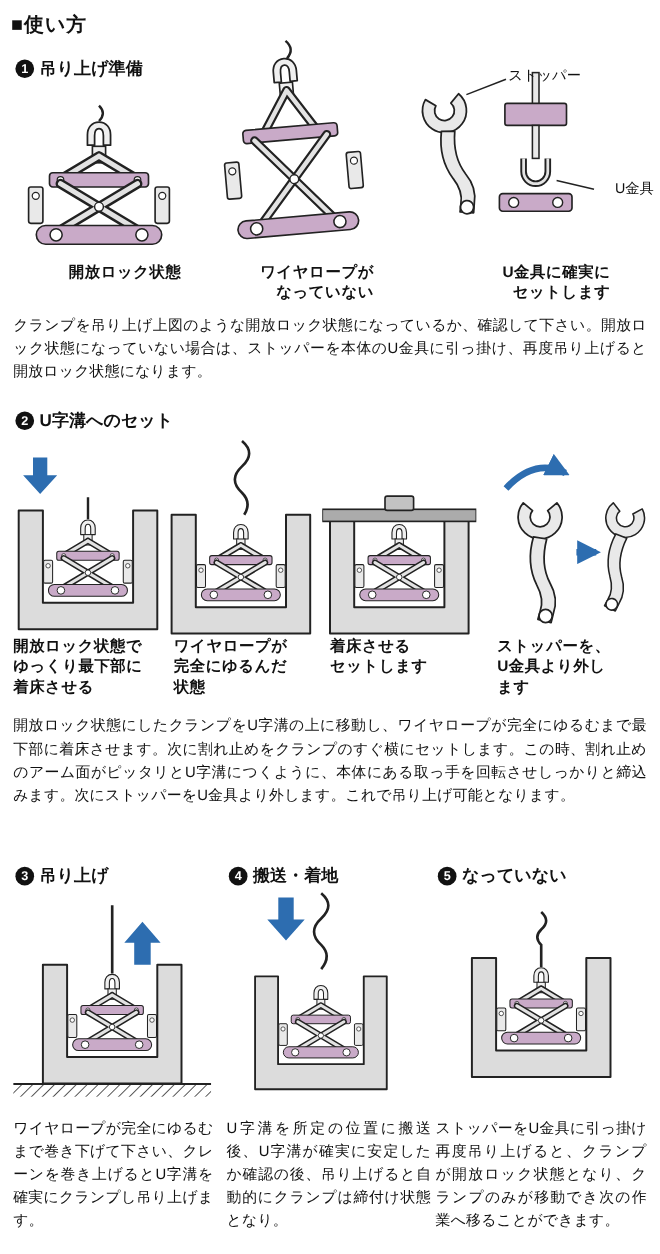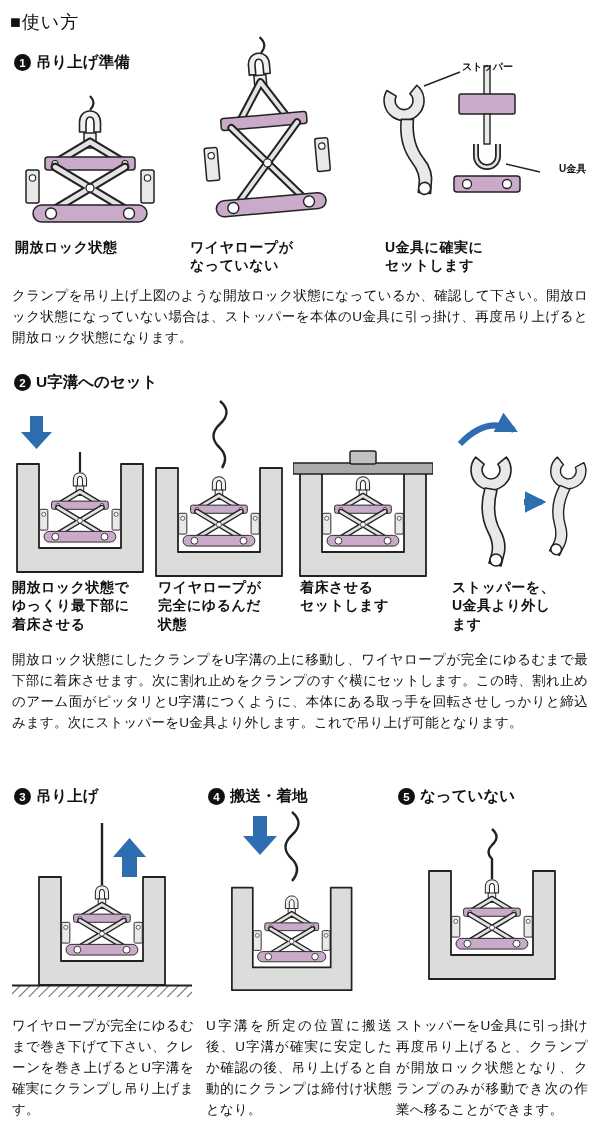--- a/index.html
+++ b/index.html
@@ -2,33 +2,33 @@
 <html><head>
 <meta charset="utf-8">
 <style>
   * { margin:0; padding:0; box-sizing:border-box; }
   html,body { background:#fff; }
   body {
     width:600px; height:1140px; position:relative; overflow:hidden;
     font-family:"Liberation Sans","DejaVu Sans",sans-serif; color:#111;
   }
   .abs { position:absolute; }
-  .title { font-size:18px; font-weight:normal; letter-spacing:1px; }
+  .title { font-size:18px; font-weight:bold; letter-spacing:1px; }
   .sec-h { font-size:15.5px; font-weight:bold; display:flex; align-items:center; gap:5px; }
   .num-circle {
     display:inline-flex; width:17px; height:17px; border-radius:50%;
     background:#111; color:#fff; font-size:11.5px; font-weight:bold;
     align-items:center; justify-content:center; flex:0 0 auto;
   }
   .caption { font-size:14px; font-weight:bold; line-height:1.32; white-space:pre-line; letter-spacing:.5px; }
-  .caption.center { text-align:left; }
+  .caption.center { text-align:right; }
   .body-text { font-size:13.5px; line-height:1.55; text-align:justify; letter-spacing:.2px; }
   .fig { position:absolute; }
   .fig svg { display:block; width:100%; height:100%; }
-  .fig-label { position:absolute; font-size:10px; font-weight:bold; white-space:nowrap; }
+  .fig-label { position:absolute; font-size:13px; font-weight:normal; white-space:nowrap; }
 </style>
 </head>
 <body>
 
 <svg width="0" height="0" style="position:absolute" aria-hidden="true">
   <defs>
     <marker id="mk-arrow" viewBox="0 0 10 10" refX="8" refY="5" markerWidth="3.6" markerHeight="3.6" orient="auto">
       <path d="M0 0 L10 5 L0 10 z" fill="#2d6db0"></path>
     </marker>
     <pattern id="hatch-pat" width="7" height="7" patternUnits="userSpaceOnUse" patternTransform="rotate(45)">

